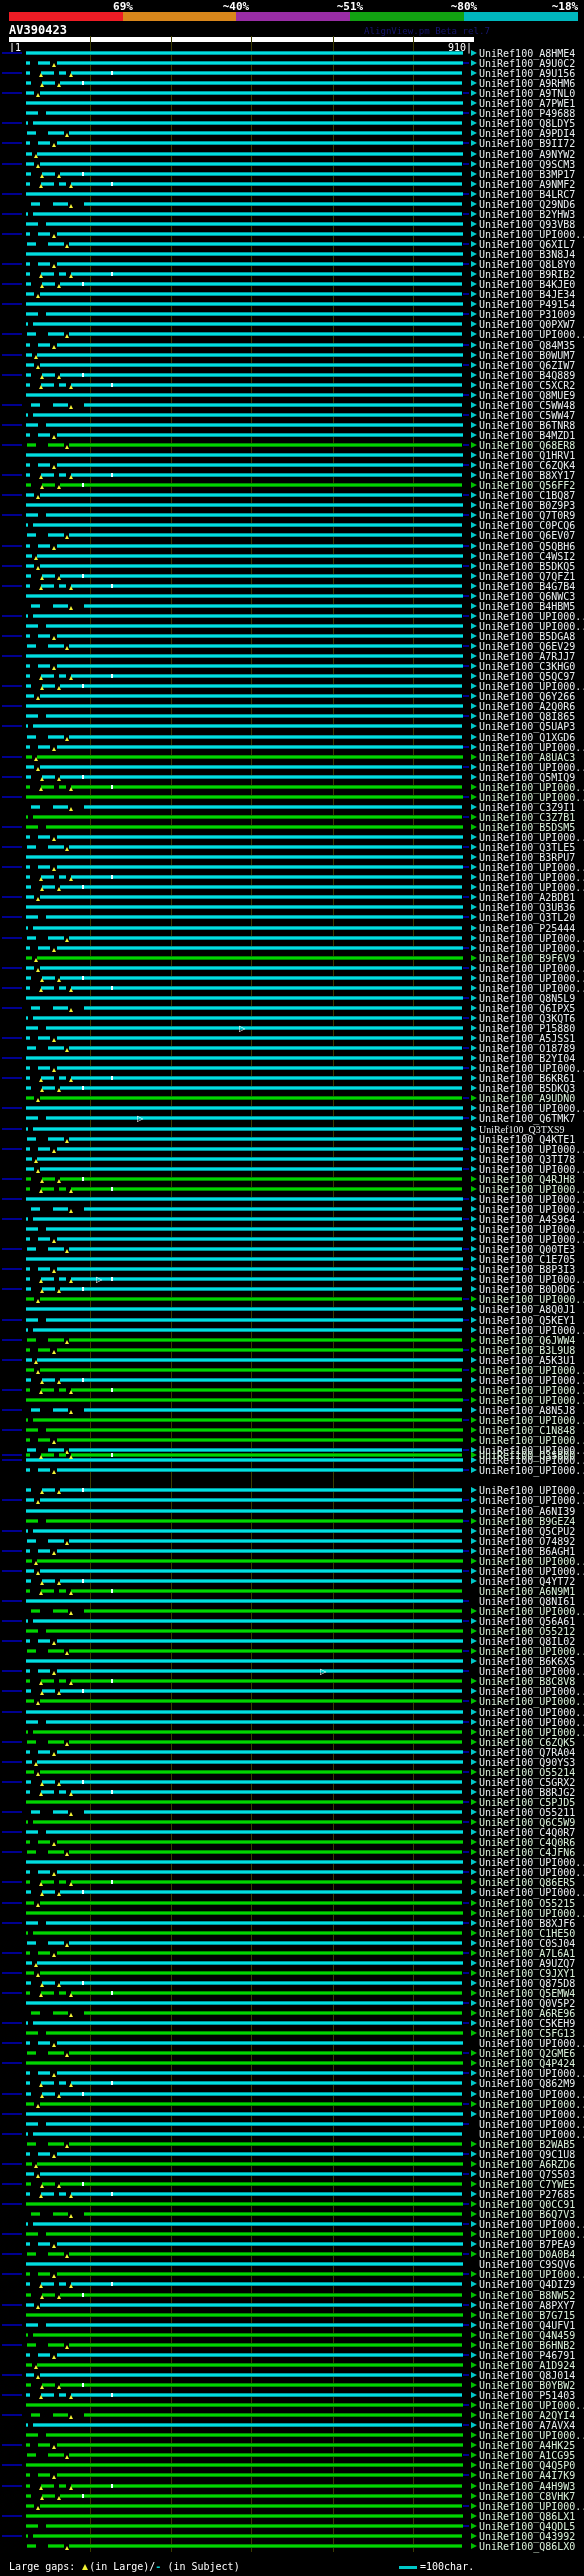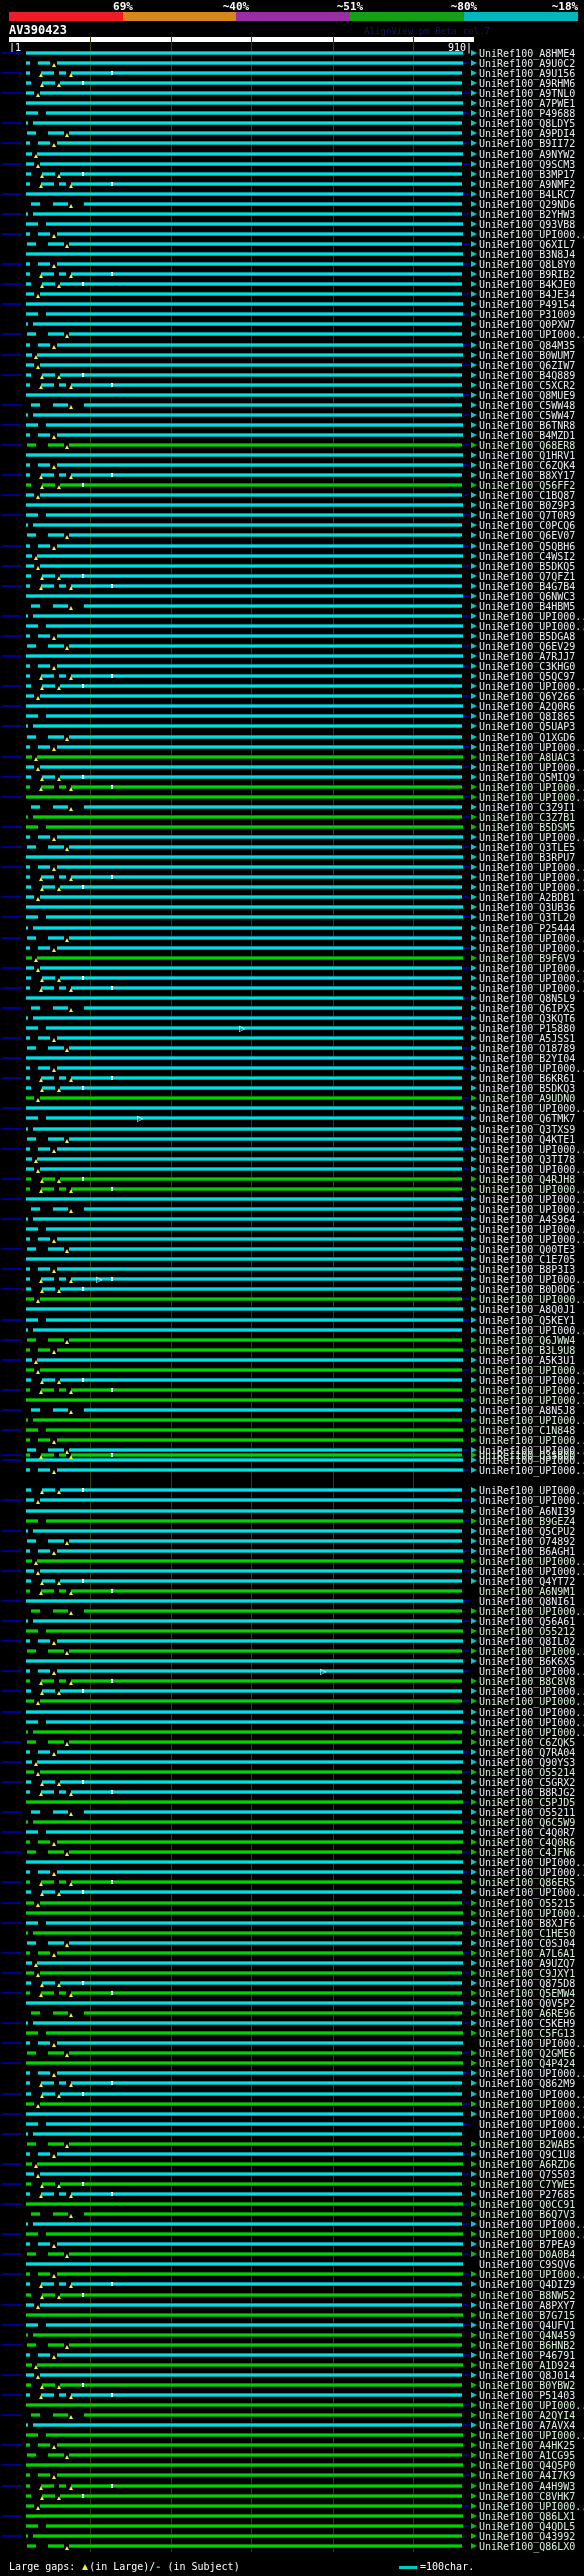--- a/index.html
+++ b/index.html
@@ -962,21 +962,21 @@
       <span class="seg navy" style="left: 463px; width: 6.4px;"></span>
       <span class="warr" style="left: 137px;">▷</span>
       <span class="arr c" style="left: 471px;"></span>
       <span class="lab" style="color: rgb(233, 238, 240);">UniRef100_Q6TMK7</span>
     </div>
     <div class="row" style="top: 1076px;">
       <span class="seg navy" style="left: 1.8px; width: 20px;"></span>
       <span class="seg cyanbar" style="left: 25.6px; width: 2.7px;"></span>
       <span class="seg cyanbar" style="left: 33px; width: 429px;"></span>
       <span class="arr c" style="left: 471px;"></span>
-      <span class="lab" style="color: rgb(233, 238, 240);">UniRef100_Q3TXS9</span>
+      <span class="lab" style="color: rgb(233, 238, 240); font-family: Liberation Serif, serif;">UniRef100_Q3TXS9</span>
     </div>
     <div class="row" style="top: 1086px;">
       <span class="seg cyanbar" style="left: 27.4px; width: 8.2px;"></span>
       <span class="seg cyanbar" style="left: 48px; width: 15.5px;"></span>
       <span class="seg cyanbar" style="left: 69px; width: 393px;"></span>
       <span class="tri" style="left: 65px;"></span>
       <span class="arr c" style="left: 471px;"></span>
       <span class="lab" style="color: rgb(233, 238, 240);">UniRef100_Q4KTE1</span>
     </div>
     <div class="row" style="top: 1096px;">

